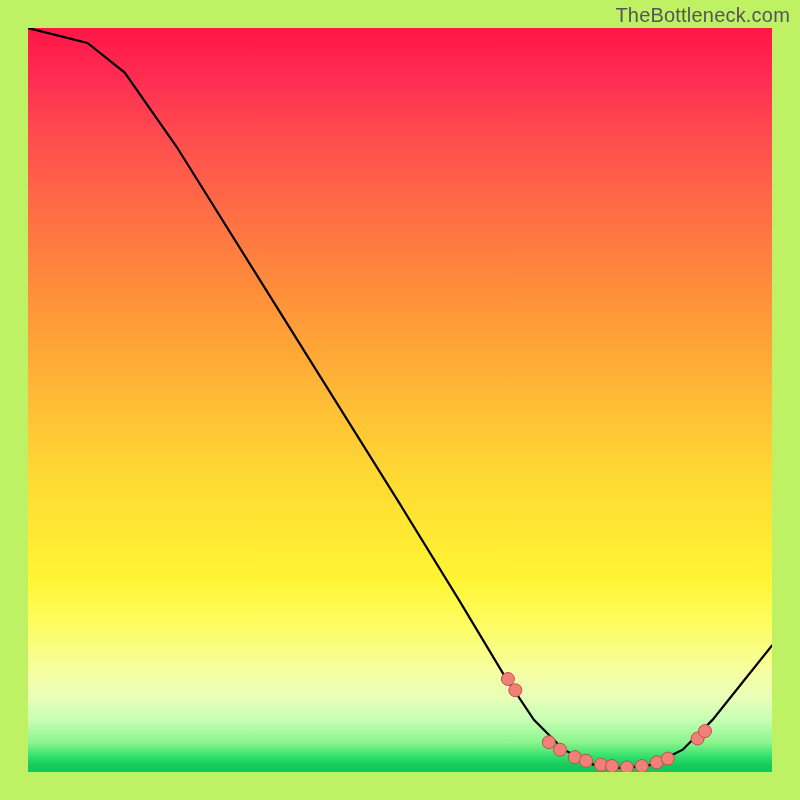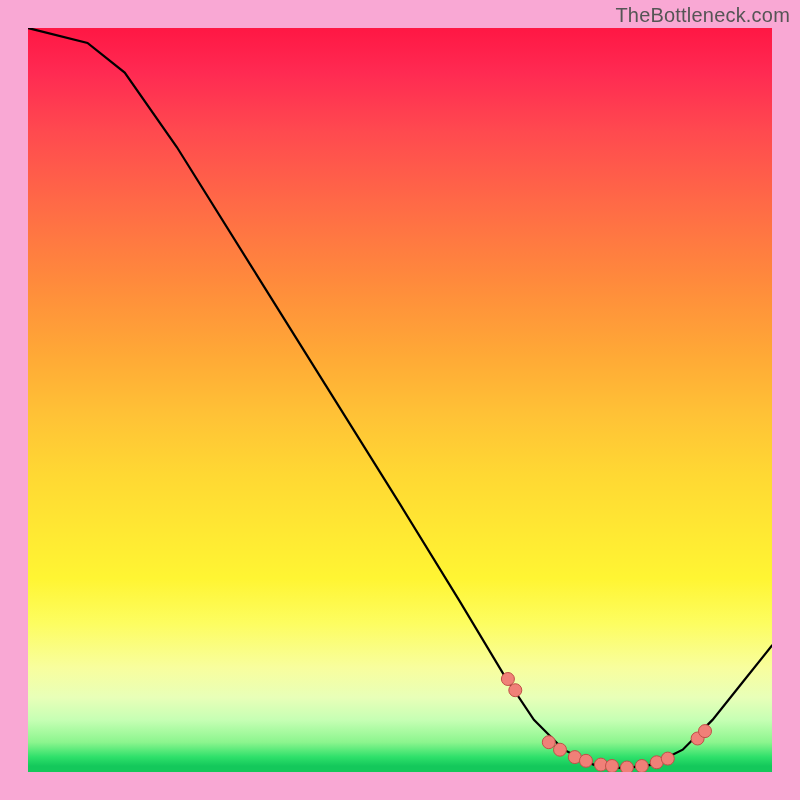--- a/index.html
+++ b/index.html
@@ -10,21 +10,21 @@
     background: #000;
     overflow: hidden;
     font-family: Arial, Helvetica, sans-serif;
   }
   .frame {
     position: absolute;
     left: 0;
     top: 0;
     width: 800px;
     height: 800px;
-    background: #f9a8d4;
+    background: #bef264;
   }
   .plot {
     position: absolute;
     left: 28px;
     top: 28px;
     width: 744px;
     height: 744px;
     overflow: hidden;
   }
   .gradient {

